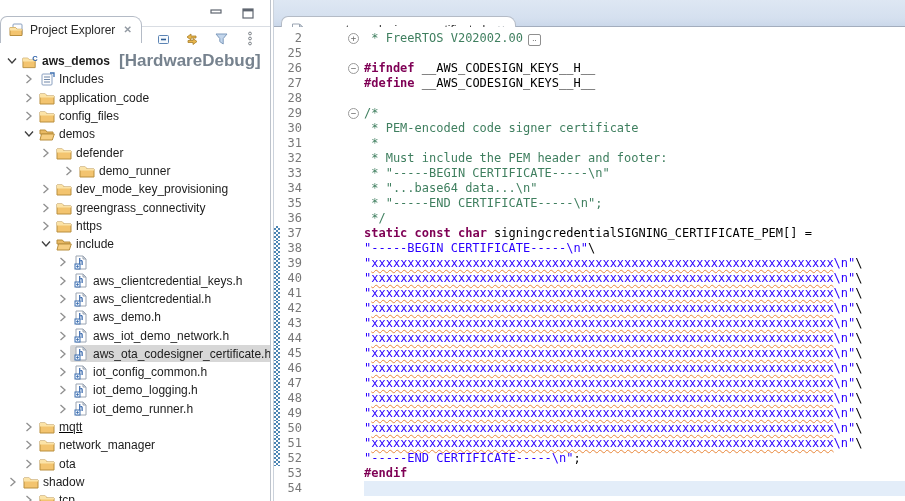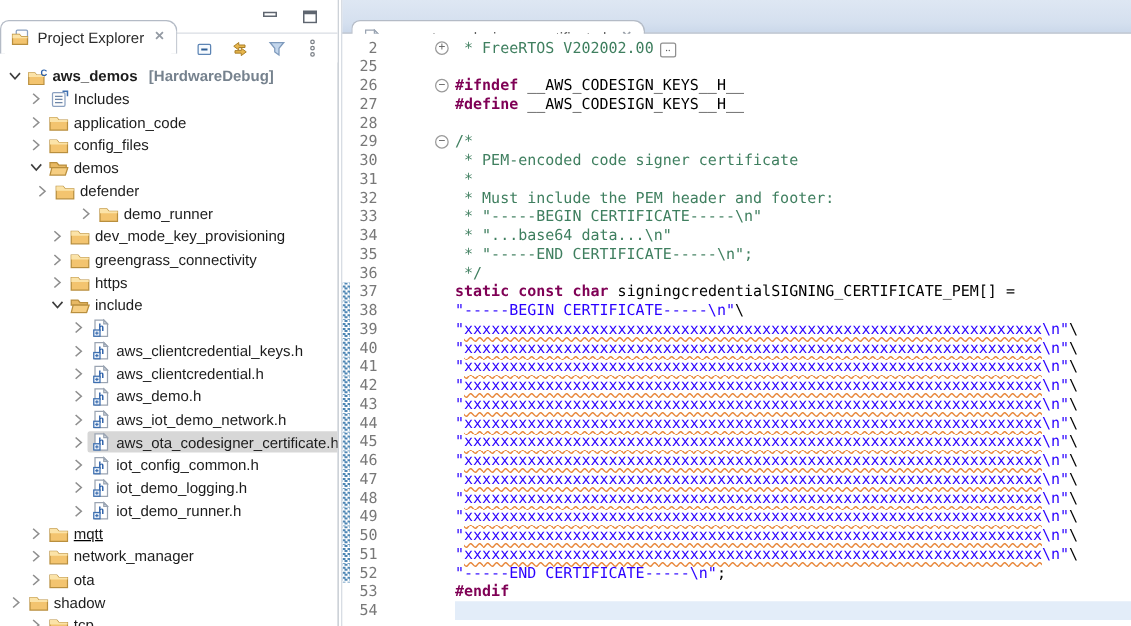--- a/index.html
+++ b/index.html
@@ -26,21 +26,21 @@
   .tbicon{display:inline-flex;align-items:center;justify-content:center;width:16px;height:16px;cursor:pointer;}
   
   #tree{position:absolute;top:52px;left:0;right:0;bottom:0;overflow:hidden;}
   .trow{display:flex;align-items:center;height:18.3px;white-space:nowrap;cursor:default;}
   .arrow{width:14px;display:inline-flex;justify-content:center;flex:0 0 14px;}
   .sel{display:inline-flex;align-items:center;gap:4px;padding:0 3px;border-radius:2px;height:17px;}
   .trow.selected .sel{background:#D7D7D7;}
   .ticon{display:inline-flex;width:16px;height:15px;align-items:center;justify-content:center;}
   .tlabel{font-size:12px;color:#1C1C1C;}
   .trow.bold .tlabel{font-weight:bold;}
-  .tsuffix{font-size:12px;font-weight:bold;color:var(--decor,#76828E);margin-left:5px;}
+  .tsuffix{font-size:17px;font-weight:bold;color:var(--decor,#76828E);margin-left:5px;}
   
   #editor{position:absolute;top:27px;left:0;right:0;bottom:0;background:#fff;
           font-family:"DejaVu Sans Mono",monospace;font-size:12px;padding-top:4px;}
   .cl{display:flex;height:15px;line-height:15px;white-space:pre;}
   .ann{flex:0 0 6px;}
   .ann.changed{background-image:conic-gradient(var(--chg,#4E86B4) 25%,#fff 0 50%,var(--chg,#4E86B4) 0 75%,#fff 0);
                background-size:4px 4px;}
   .lnum{flex:0 0 22px;text-align:right;color:var(--lnum,#787878);}
   .ggap{flex:0 0 46px;}
   .fold{flex:0 0 16px;display:flex;align-items:center;justify-content:flex-start;}
@@ -195,21 +195,21 @@
           <span class="sel">
             <span class="ticon">
               <svg width="16" height="14" viewBox="0 0 16 14">
                 <path d="M1 3 h5.4 l1.6 2 h6 v2 h-13 z" fill="#E8B964" stroke="#B98F3E"></path>
                 <path d="M2.5 7 h12.8 l-2 6 h-12.3 z" fill="#F6CE82" stroke="#B98F3E"></path>
               </svg>
             </span>
             <span class="tlabel">demos</span>
           </span>
         </div>
-        <div class="trow" style="padding-left: 27px;">
+        <div class="trow" style="padding-left: 39px;">
           <span class="arrow">
             <svg width="8" height="10" viewBox="0 0 8 10">
               <polyline points="1.5,1 6,5 1.5,9" fill="none" stroke="#8F8F8F" stroke-width="1.3"></polyline>
             </svg>
           </span>
           <span class="sel">
             <span class="ticon">
               <svg width="16" height="14" viewBox="0 0 16 14">
                 <path d="M1 3 h5.4 l1.6 2 h7 v8 h-14 z" fill="#F3C46F" stroke="#B98F3E"></path>
                 <path d="M1 3 h5.4 l1.6 2 h7 v1.6 h-14 z" fill="#FBE3A8"></path>

